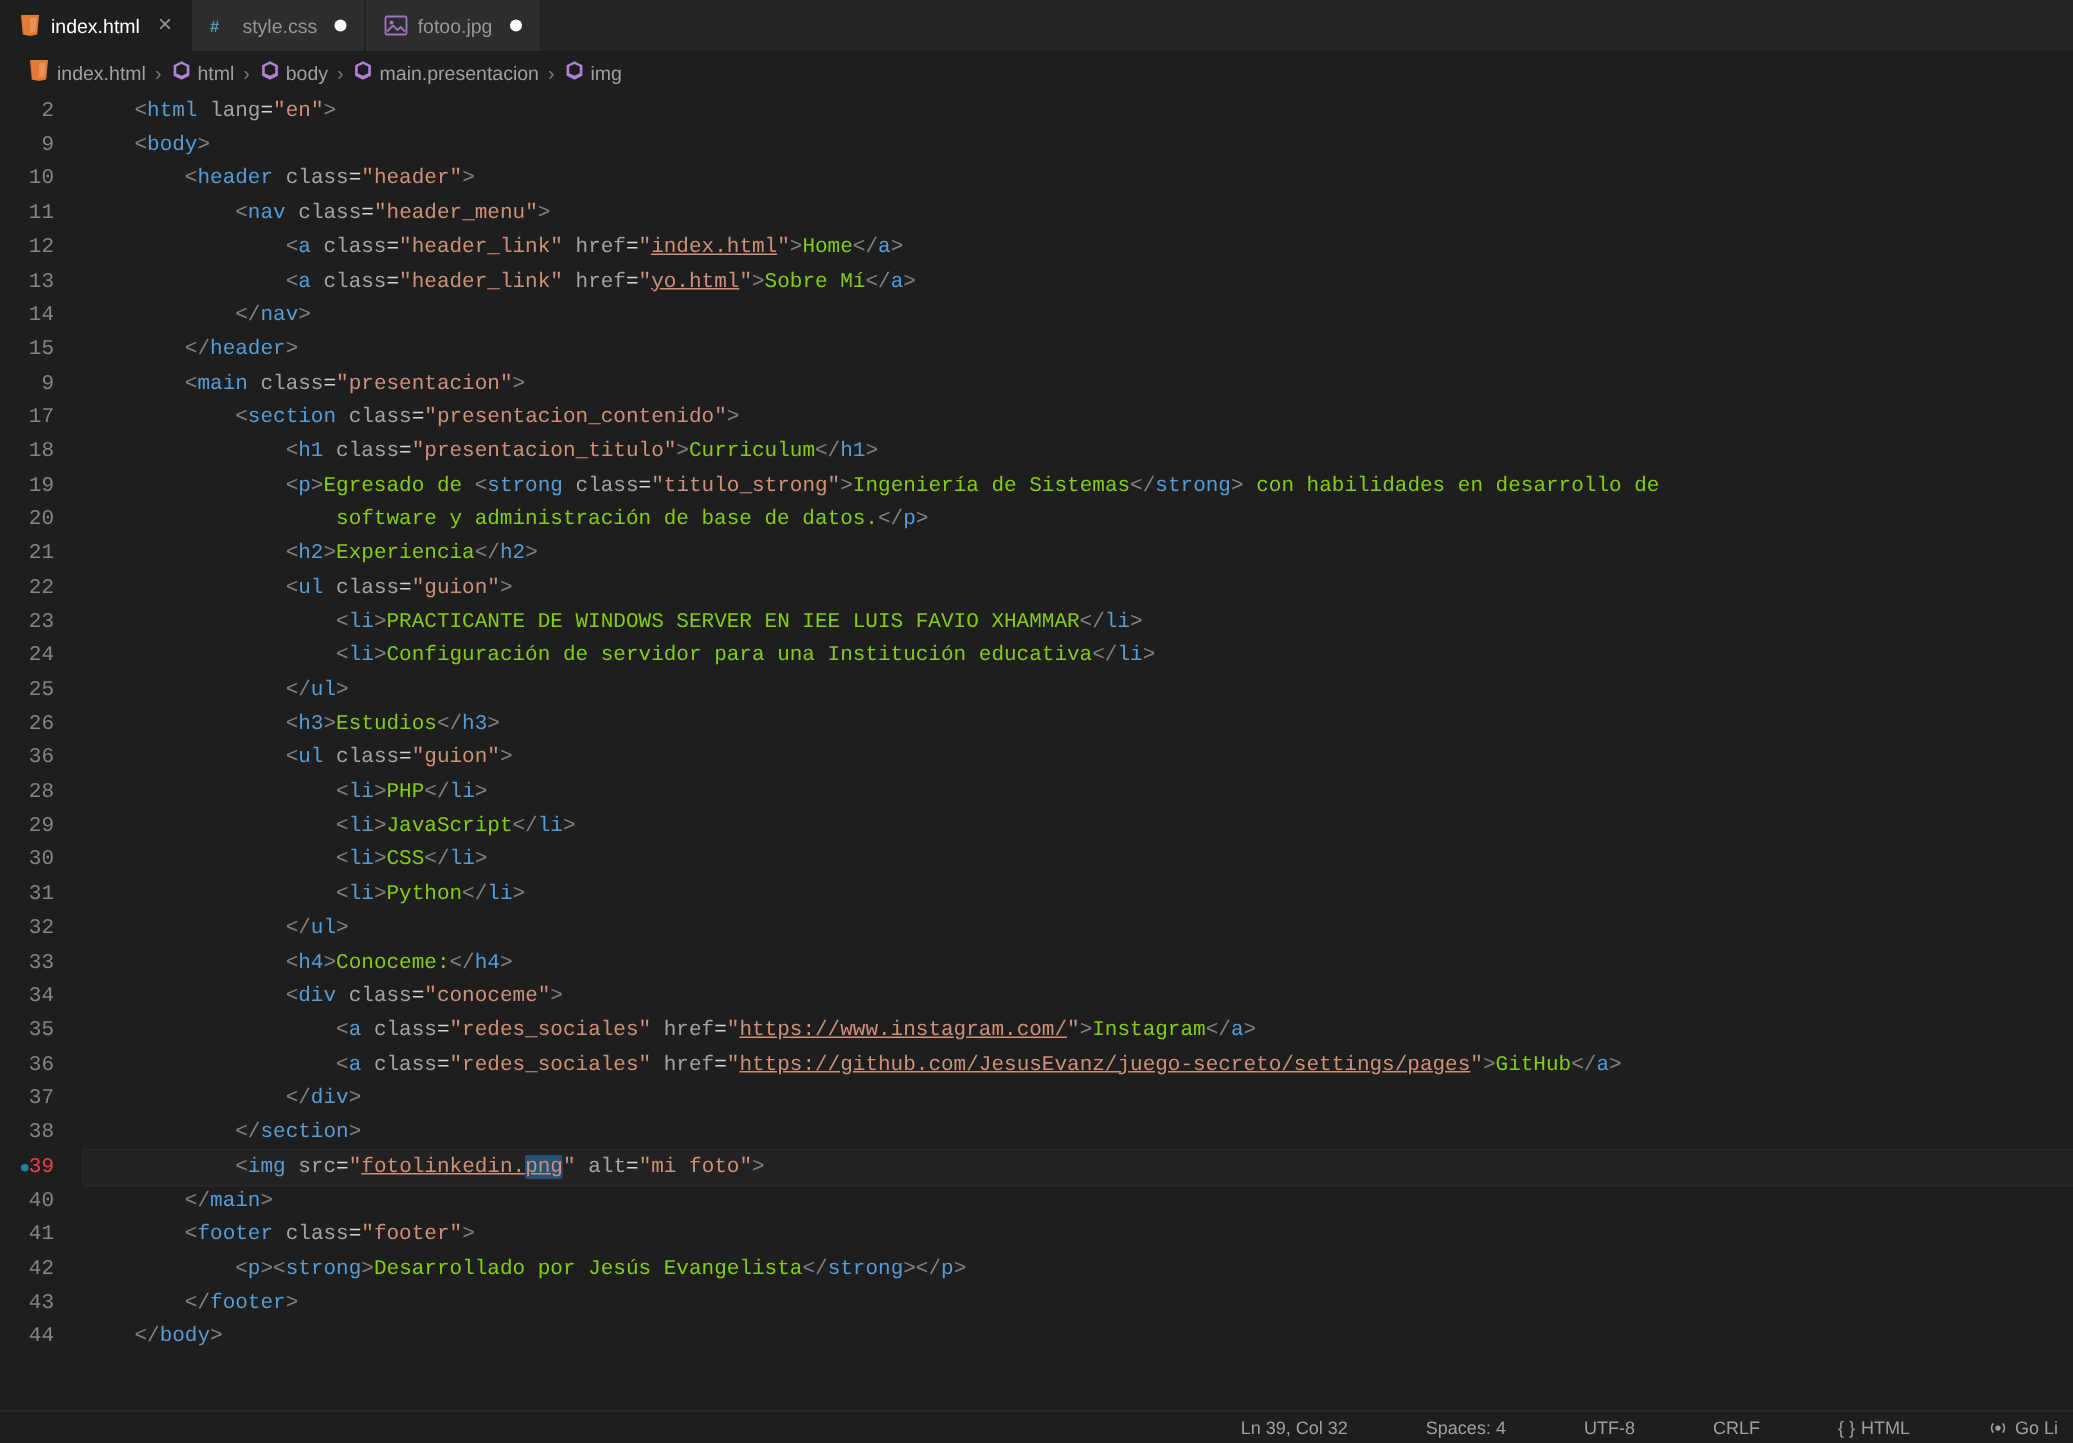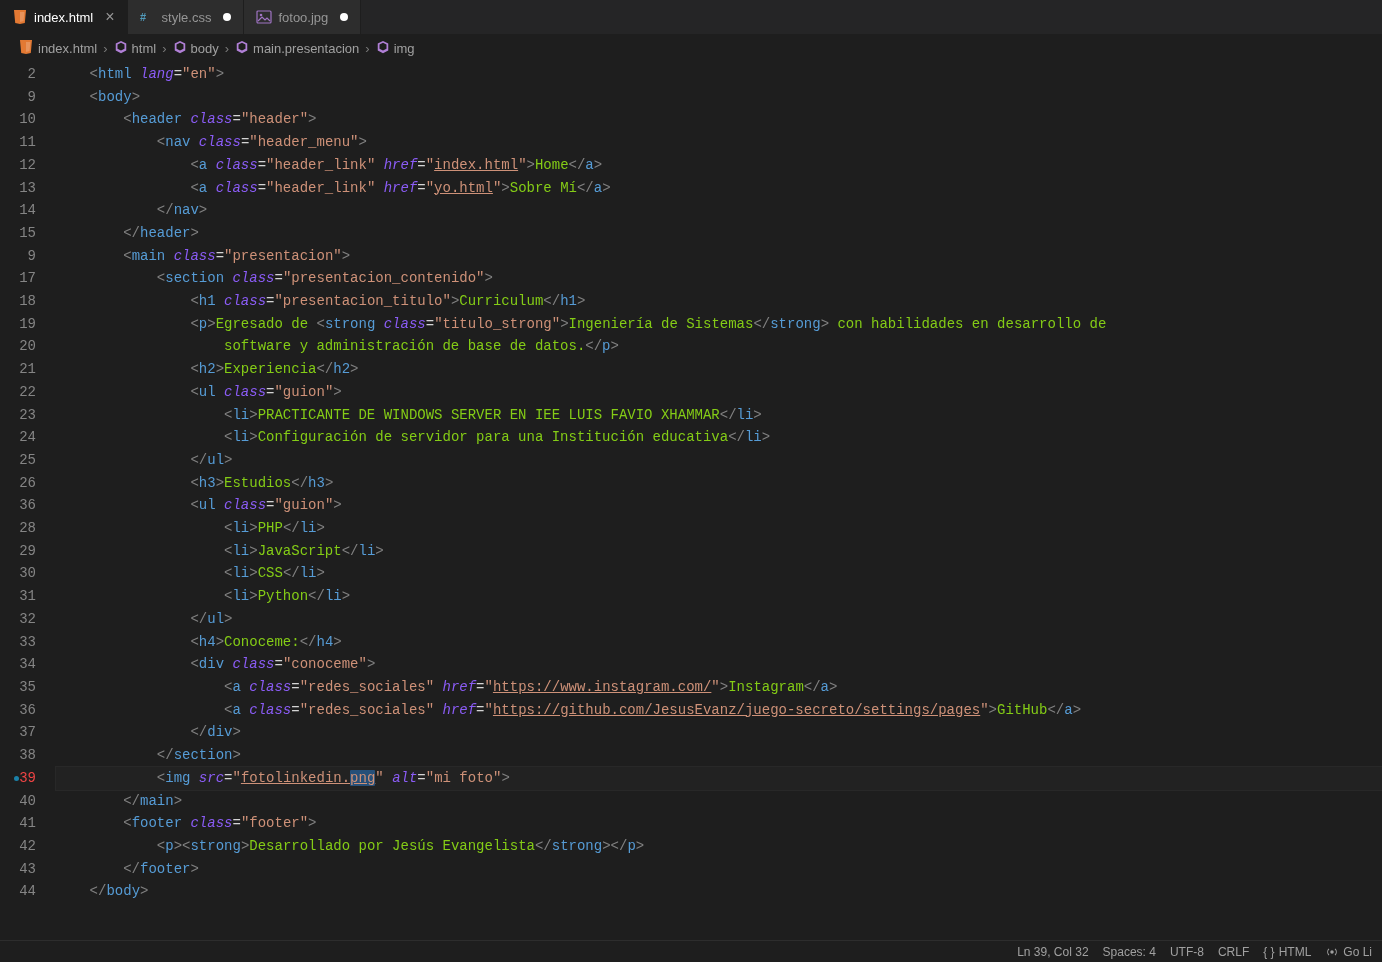--- a/index.html
+++ b/index.html
@@ -73,39 +73,39 @@
   flex: 1;
   line-height: 22.7px;
   padding-top: 2px;
   white-space: pre;
   position: relative;
 }
 .code .row { display: block; min-height: 22.7px; }
 
 .t-punct { color: #808080; }
 .t-tag { color: #569cd6; }
-.t-attr { color: #8b5cf6; font-style: italic; }
+.t-attr { color: #a3a3a3; }
 .t-eq { color: #d4d4d4; }
 .t-str { color: #ce9178; }
 .t-strlink { color: #ce9178; text-decoration: underline; }
 .t-text { color: #84cc16; }
 .status {
   height: 22px;
   background: #1e1e1e;
   border-top: 1px solid #2d2d2d;
   display: flex;
   justify-content: flex-end;
   align-items: center;
   padding: 0 10px;
   gap: 14px;
   font-family: -apple-system, 'Segoe UI', sans-serif;
   font-size: 12px;
   color: #a0a0a0;
 }
-.status-item { display: inline-flex; align-items: center; gap: 4px; }
+.status-item { display: inline-flex; align-items: center; gap: 4px; margin-left: 38px; }
 .cur-line { background: rgba(255,255,255,0.02); outline: 1px solid #282828; }
 .cursor-sel { background: #264f78; border-radius: 1px; margin-top: 13px; }
 .mod-dot { position: absolute; left: 14px; width: 5px; height: 5px; border-radius: 50%; background: #1b81a8; }
 .svg-html { fill: #e37933; }
 .svg-css { fill: #519aba; color: #519aba; }
 </style>
 </head>
 <body>
 
 <div class="tabs" id="tabs">

